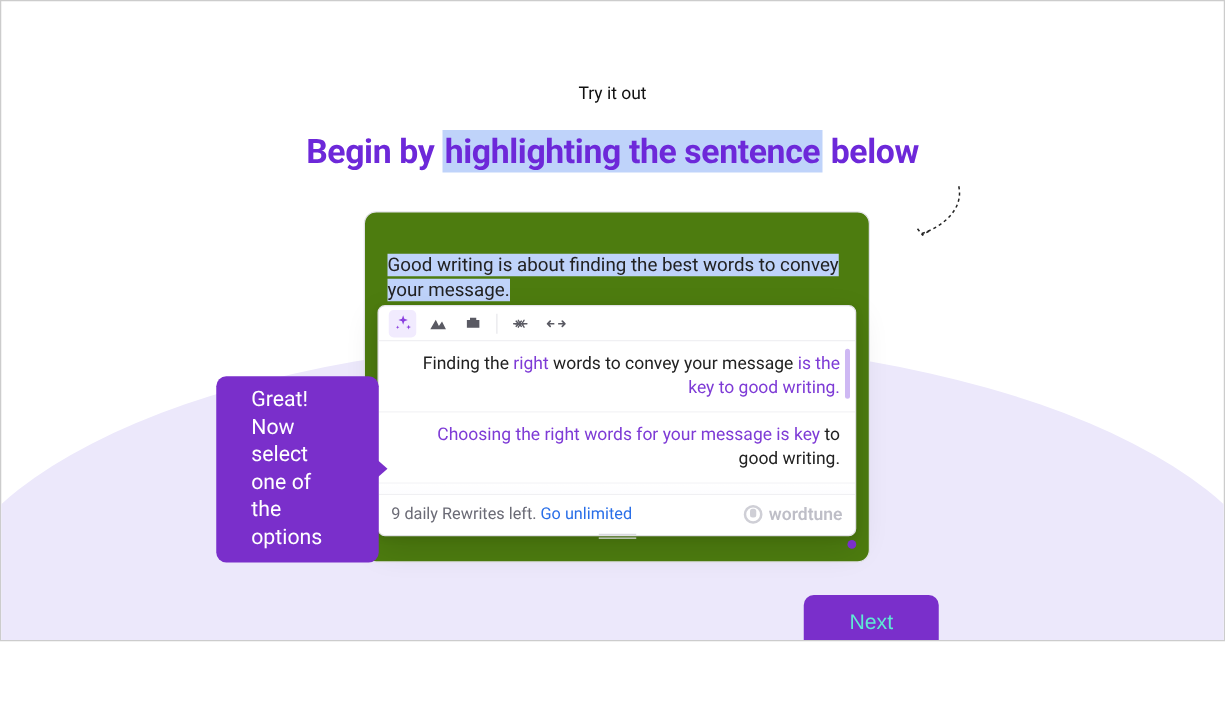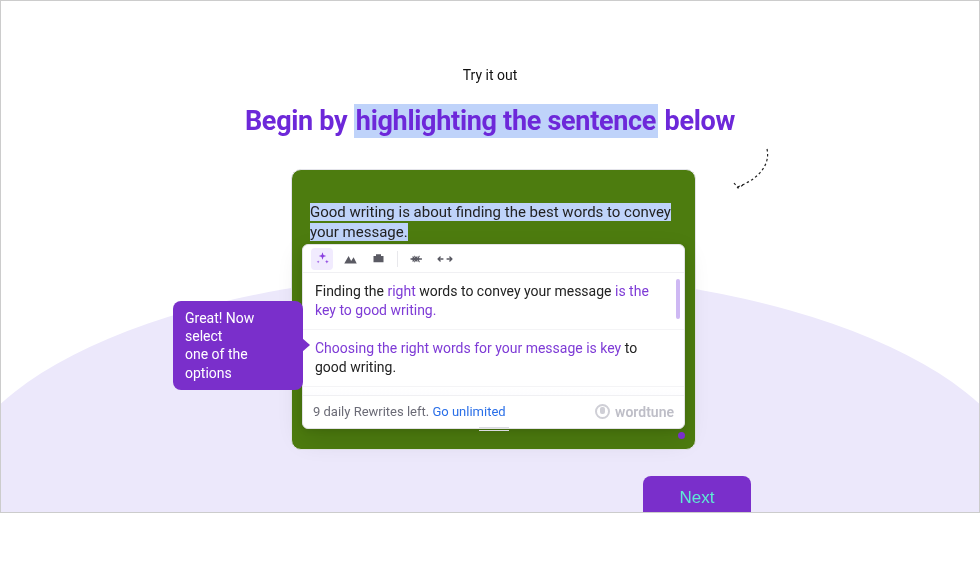--- a/index.html
+++ b/index.html
@@ -12,32 +12,32 @@
   .arrow { position: absolute; top: 146px; left: 730px; width: 42px; height: 50px; }
   .card { position: absolute; top: 168px; left: 290px; width: 405px; height: 281px; background: #4d7c0f; border: 1px solid #e4e4ea; border-radius: 10px; z-index: 2; box-shadow: 0 0 0 rgba(0,0,0,0); }
   .sel-text { position: absolute; top: 32px; left: 18px; right: 18px; font-size: 15px; line-height: 1.35; color: #222; }
   .sel-text span.sel { background: #BFD3FA; }
   .popup { position: absolute; top: 74px; left: 10px; right: 10px; background: #fff; border: 1px solid #e2e2e6; border-radius: 6px; box-shadow: 0 10px 26px rgba(0,0,0,0.12), 0 2px 6px rgba(0,0,0,0.08); }
   .toolbar { height: 28px; display: flex; align-items: center; padding: 0 8px; gap: 6px; border-bottom: 1px solid #f0f0f3; }
   .tb-icon { width: 22px; height: 22px; display: flex; align-items: center; justify-content: center; border-radius: 4px; }
   .tb-icon.active { background: #F1EBFE; }
   .tb-sep { width: 1px; height: 16px; background: #e8e8ec; margin: 0 2px; }
   .options { position: relative; }
-  .opt { padding: 9px 12px; font-size: 14px; line-height: 1.35; border-bottom: 1px solid #f4f4f6; cursor: pointer; color: #222; }
+  .opt { padding: 9px 12px; font-size: 14px; line-height: 1.35; border-bottom: 1px solid #f4f4f6; cursor: pointer; color: #222; text-align: right; }
   .opt .hl1 { color: #7E3BD6; }
   .opt.third { height: 8px; padding: 4px 12px 0 12px; border-bottom: none; background: linear-gradient(#fff, #fdfdff); overflow: hidden; }
   .scrollhint { position: absolute; right: 4px; top: 6px; width: 4px; height: 40px; background: #CEB8F3; border-radius: 3px; }
   .footer { display: flex; align-items: center; justify-content: space-between; padding: 8px 10px; font-size: 13px; color: #6b6b76; border-top: 1px solid #f0f0f3; }
   .footer a { color: #2A6FE8; text-decoration: none; cursor: pointer; }
   .brand { display: flex; align-items: center; gap: 5px; color: #BEBEC7; font-weight: 600; font-size: 14px; }
   .brand-logo { width: 15px; height: 15px; border: 2px solid #CFCFD6; border-radius: 50%; position: relative; }
   .brand-logo::after { content: ""; position: absolute; left: 3px; top: 1px; width: 5px; height: 7px; background: #CFCFD6; border-radius: 2px; }
   .resize-handle { position: absolute; left: 50%; transform: translateX(-50%); bottom: -3px; width: 30px; height: 4px; border-top: 1px solid #DADAE0; border-bottom: 1px solid #DADAE0; }
   .dot { position: absolute; right: 10px; bottom: 10px; width: 7px; height: 7px; border-radius: 50%; background: #7A2FCB; }
-  .tooltip { position: absolute; top: 300px; left: 172px; background: #7A2FCB; color: #fff; font-size: 14px; line-height: 1.3; padding: 8px 12px; border-radius: 8px; z-index: 3; max-width: 130px; }
+  .tooltip { position: absolute; top: 300px; left: 172px; background: #7A2FCB; color: #fff; font-size: 17px; line-height: 1.3; padding: 8px 28px; border-radius: 8px; z-index: 3; max-width: 130px; }
   .tooltip::after { content: ""; position: absolute; right: -7px; top: 50%; transform: translateY(-50%); border-width: 7px 0 7px 8px; border-style: solid; border-color: transparent transparent transparent #7A2FCB; }
   .next-btn { position: absolute; left: 642px; top: 475px; width: 108px; height: 44px; background: #7A2FCB; color: #5eead4; border: none; border-radius: 8px; font-size: 17px; font-weight: 500; cursor: pointer; z-index: 2; }
 </style>
 </head>
 <body>
 <div class="frame">
 
 <div class="bg-wave"></div>
 
 <div class="try">Try it out</div>

